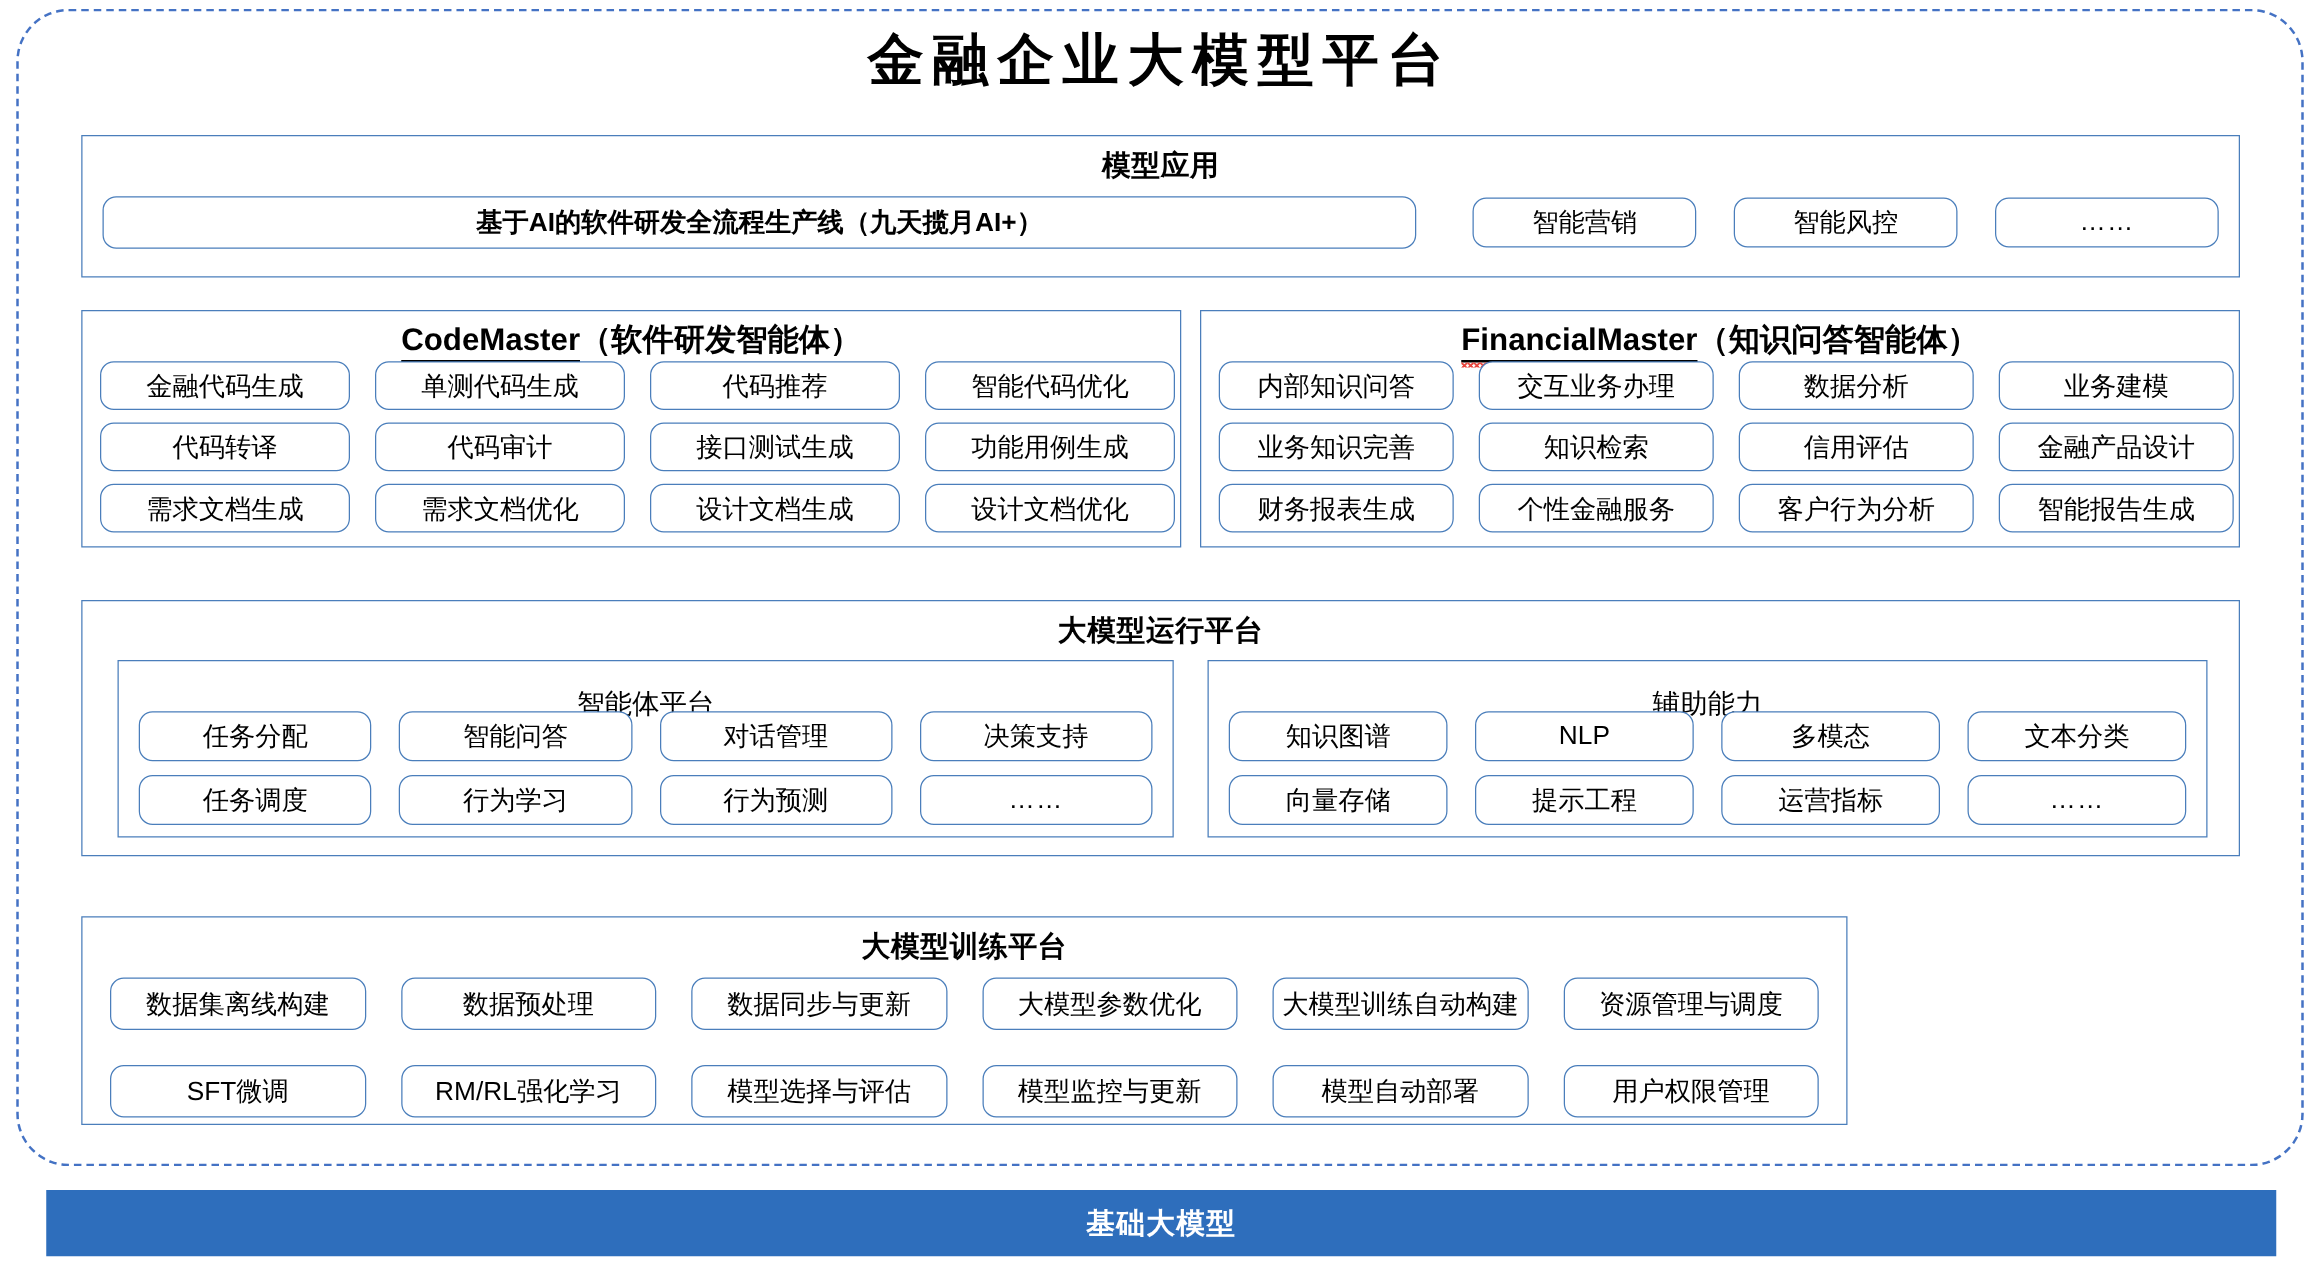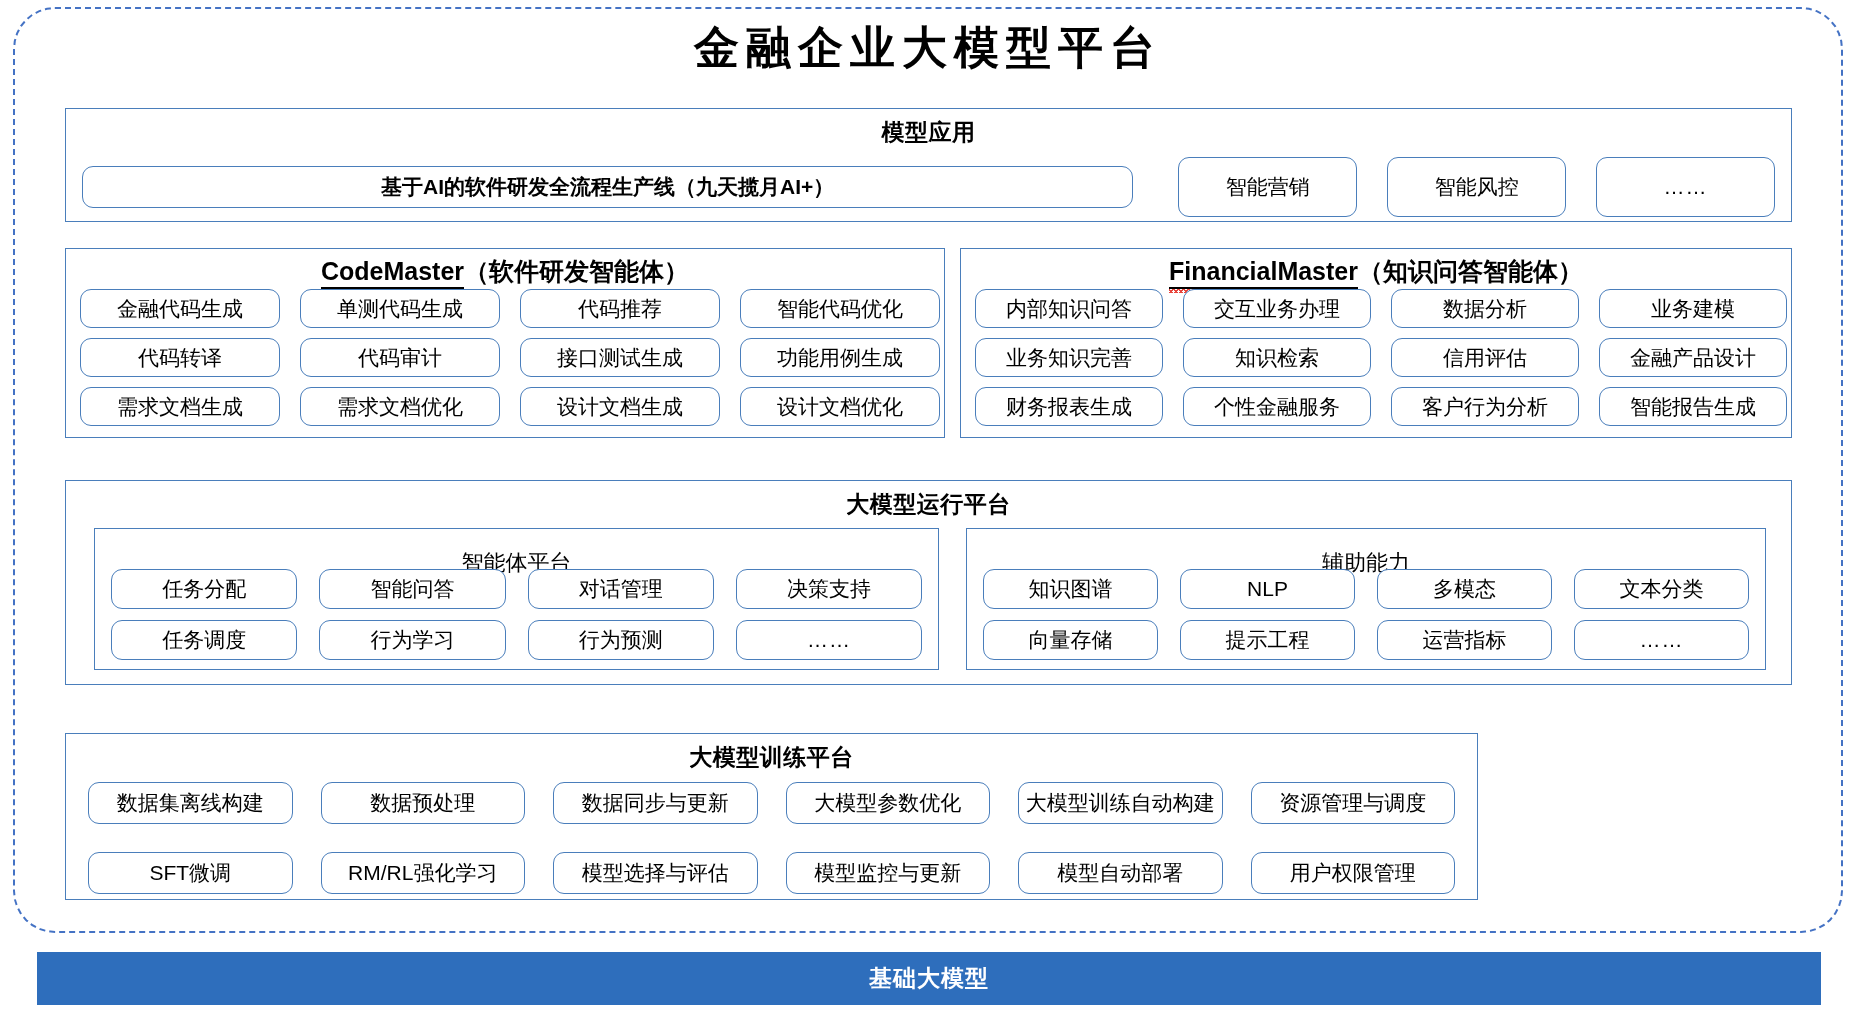--- a/index.html
+++ b/index.html
@@ -99,21 +99,21 @@
   }
   #app-main-chip {
     width: 1070px;
     height: 42px;
     font-weight: 700;
     font-size: 21px;
     margin-right: 45px;
   }
   .app-small-chip {
     width: 182px;
-    height: 60px;
+    height: 40px;
     margin-right: 30px;
   }
   .app-small-chip:last-child { margin-right: 0; }
 
   
   #codemaster-panel {
     left: 65px;
     top: 248px;
     width: 880px;
     height: 190px;

